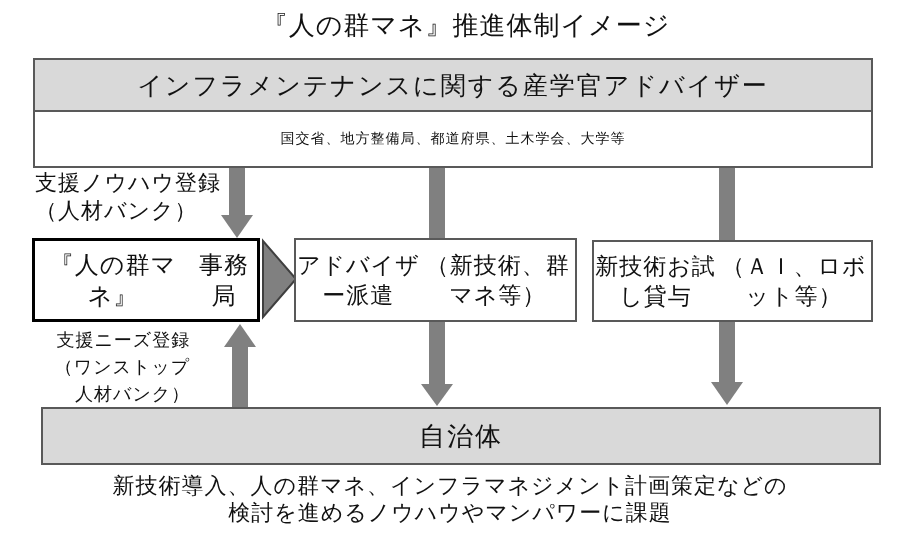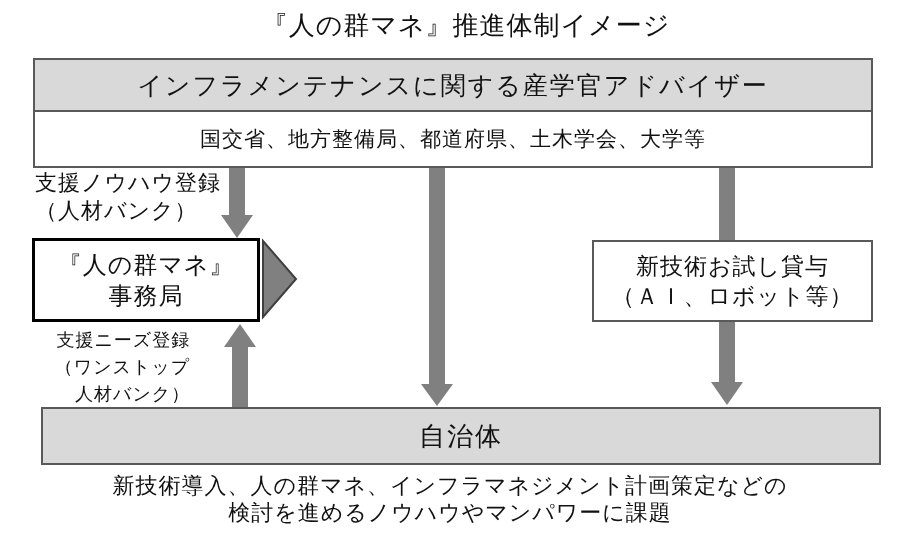--- a/index.html
+++ b/index.html
@@ -27,27 +27,27 @@
     border:2px solid var(--box-border,#595959);box-sizing:border-box;
   }
   .topgroup .hdr{
     height:52px;background:var(--box-fill-gray,#d9d9d9);
     border-bottom:2px solid var(--box-border,#595959);box-sizing:border-box;
     display:flex;align-items:center;justify-content:center;
     font-size:25px;letter-spacing:2px;
   }
   .topgroup .sub{
     height:54px;background:#fff;display:flex;align-items:center;justify-content:center;
-    font-size:21px;letter-spacing:1px;
+    font-size:14px;letter-spacing:1px;
   }
   
   .box{
     box-sizing:border-box;background:#ffffff;
     border:2px solid var(--box-border,#595959);
-    display:flex;flex-direction:column;align-items:center;justify-content:center;
+    display:flex;align-items:center;justify-content:center;
     text-align:center;
   }
   .office{
     left:32px;top:238px;width:228px;height:84px;
     border:3px solid var(--bold-border,#000);font-size:24px;line-height:31px;letter-spacing:1px;
   }
   .dispatch{left:294px;top:238px;width:283px;height:84px;font-size:23px;line-height:30px;letter-spacing:1px;}
   .trial{left:592px;top:240px;width:281px;height:82px;font-size:23px;line-height:30px;letter-spacing:1px;}
   
   .bottombox{
@@ -109,20 +109,24 @@
   <div class="abs label1">
     <div>支援ノウハウ登録</div>
     <div>（人材バンク）</div>
   </div>
 
   <div class="abs box office">
     <div>『人の群マネ』</div>
     <div>事務局</div>
   </div>
 
+  <div class="abs box dispatch">
+    <div>アドバイザー派遣</div>
+    <div>（新技術、群マネ等）</div>
+  </div>
 
   <div class="abs box trial">
     <div>新技術お試し貸与</div>
     <div>（ＡＩ、ロボット等）</div>
   </div>
 
   <div class="abs label2">
     <div>支援ニーズ登録</div>
     <div>（ワンストップ</div>
     <div class="indent">人材バンク）</div>

